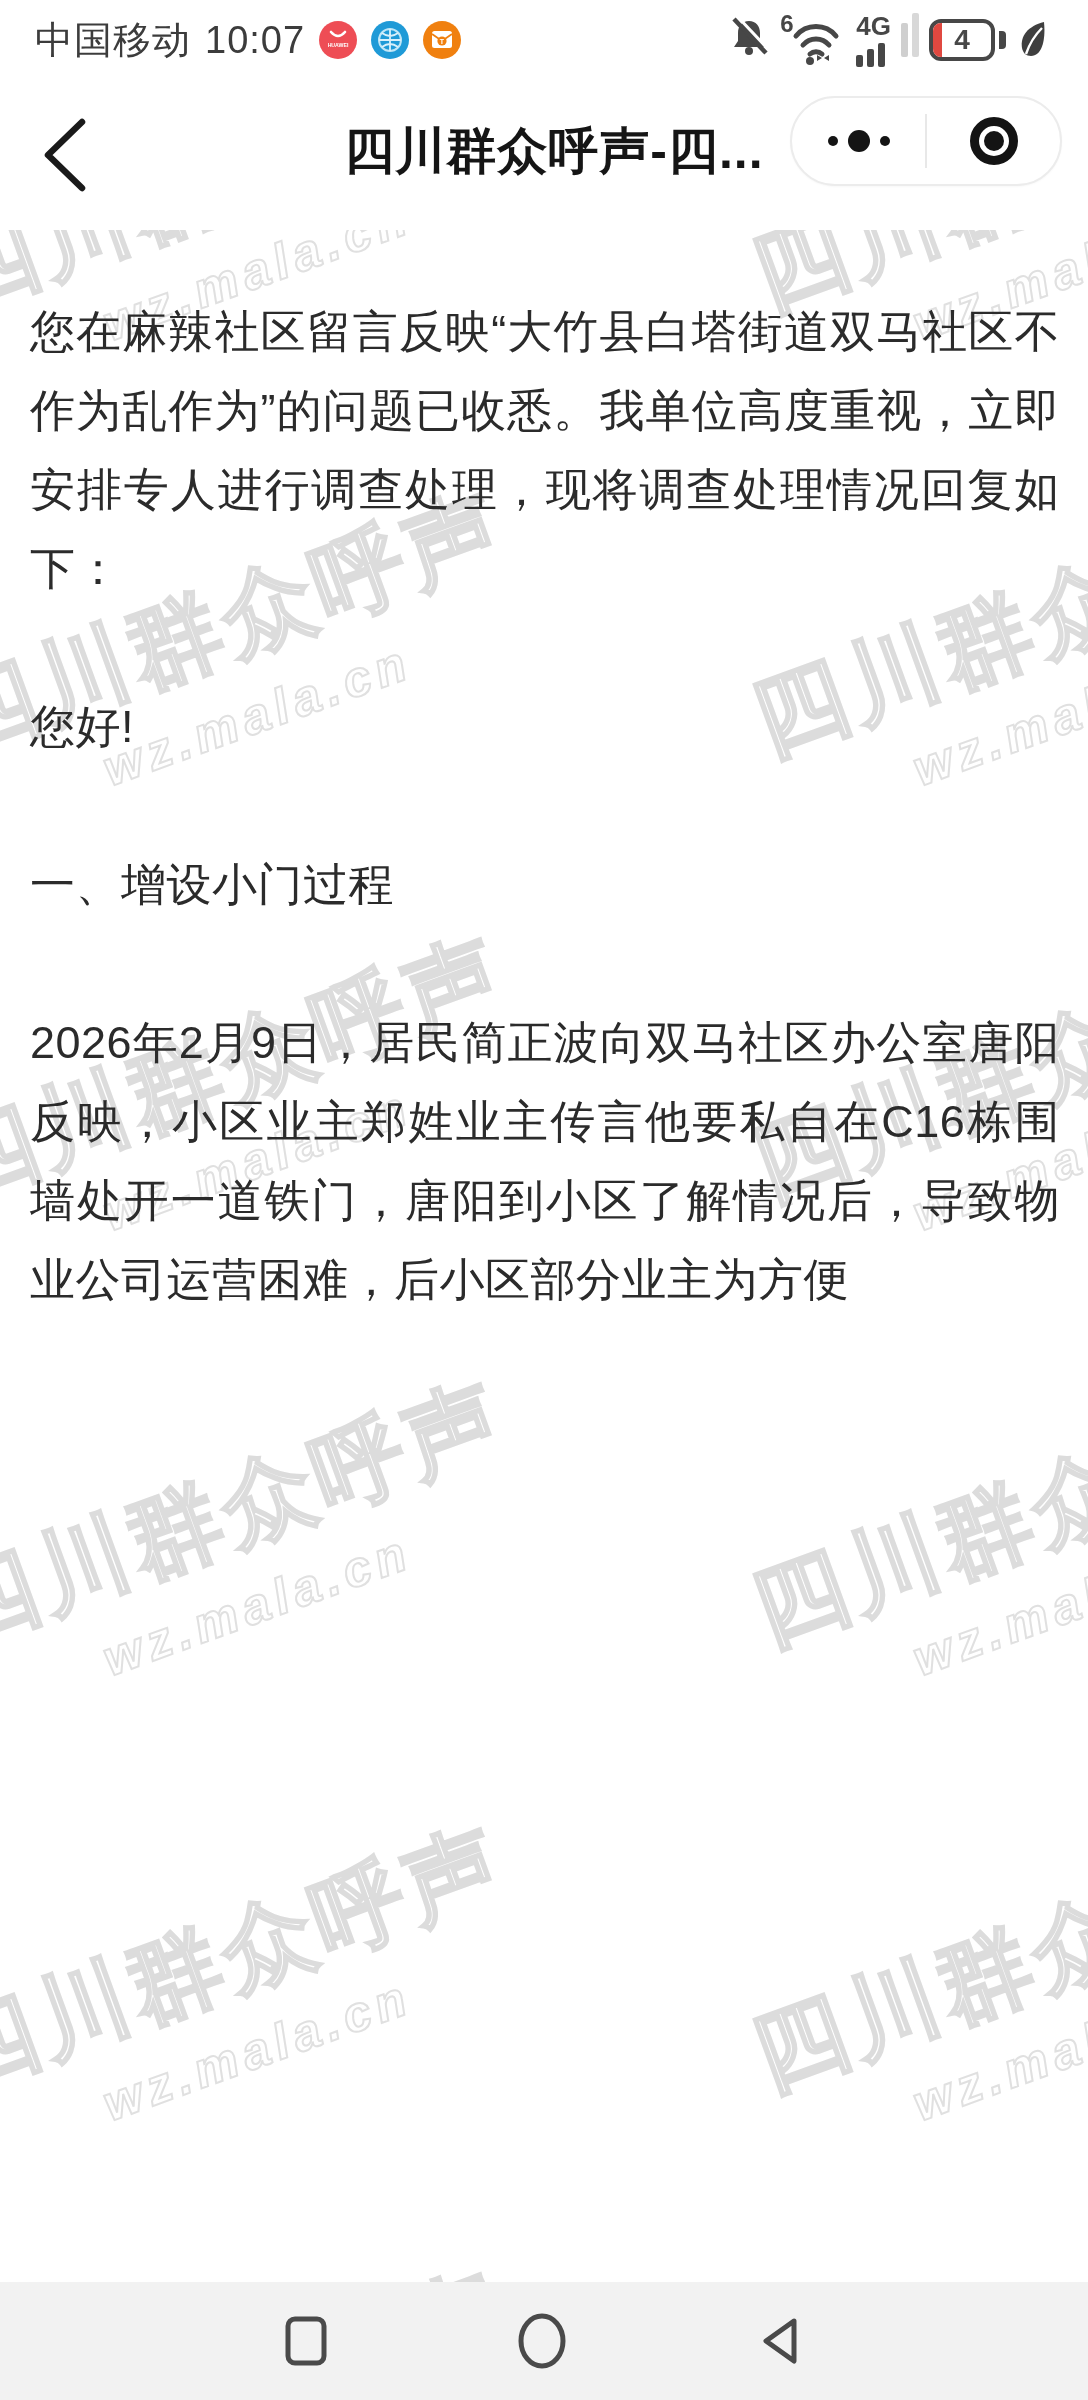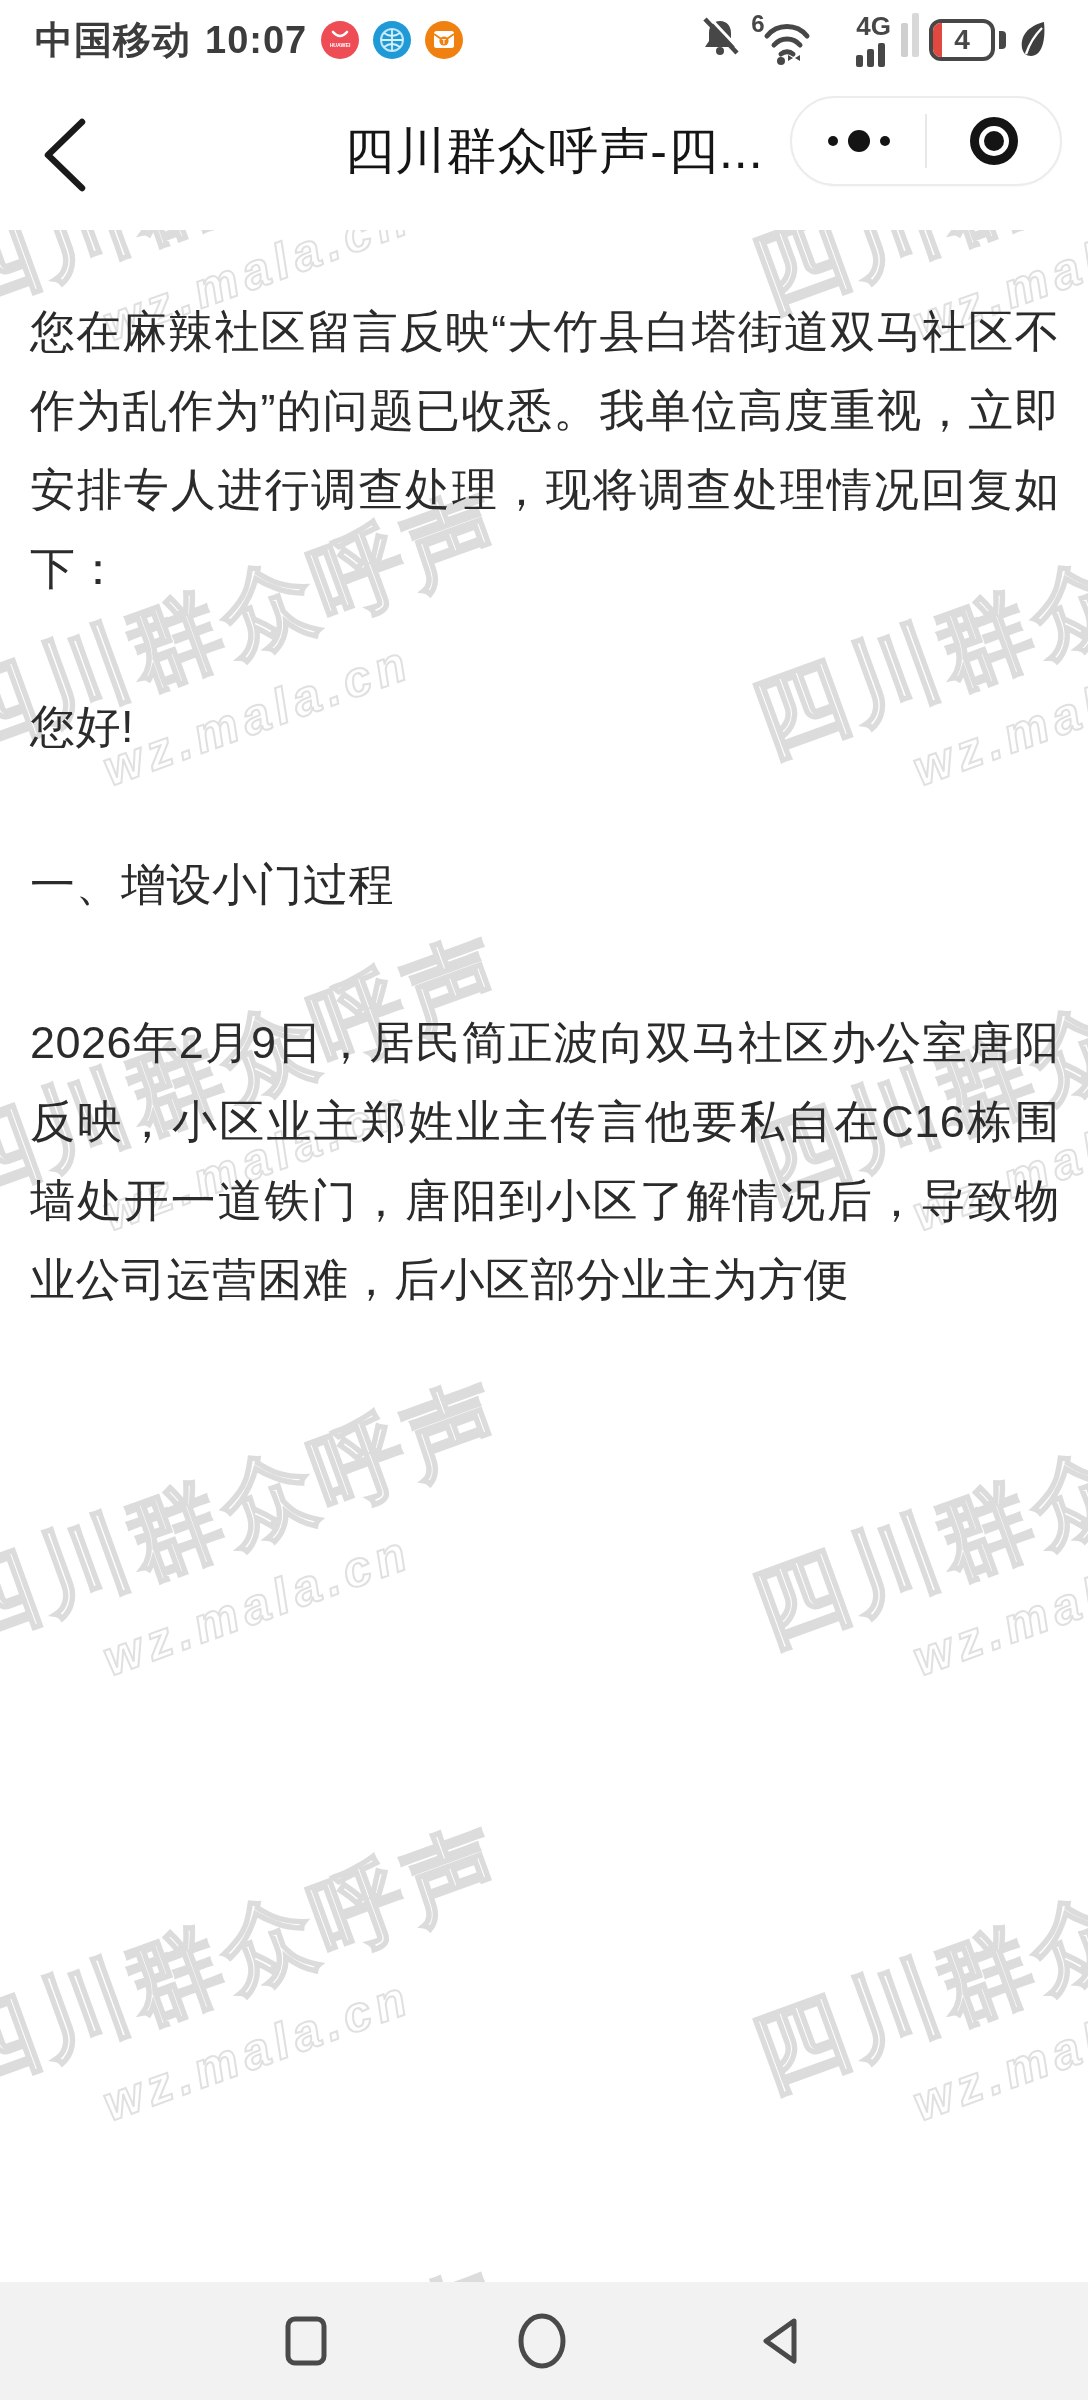--- a/index.html
+++ b/index.html
@@ -24,47 +24,47 @@
     margin-top:6px; font-size:50px; font-style:italic; font-weight:700;
     letter-spacing:6px; color:transparent; -webkit-text-stroke:2px #e0e0e0;
   }
 
   
   .status-bar {
     position:absolute; top:0; left:0; width:1088px; height:80px;
     background:#ffffff; z-index:6; display:flex; align-items:center;
   }
   .sb-left { display:flex; align-items:center; gap:14px; padding-left:35px; }
-  .sb-text { font-size:38px; font-weight:700; color:#3c3c3c; letter-spacing:1px; }
+  .sb-text { font-size:38px; font-weight:400; color:#3c3c3c; letter-spacing:1px; }
   .app-dot { width:38px; height:38px; border-radius:50%; position:relative; flex:none; }
   .sb-right { margin-left:auto; display:flex; align-items:center; gap:10px; padding-right:38px; }
   .battery {
     position:relative; width:66px; height:42px; border:4px solid #474747;
     border-radius:12px; display:flex; align-items:center; justify-content:center;
     background:#fff; overflow:hidden;
   }
   .battery-red { position:absolute; left:0; top:0; bottom:0; width:9px; background:#e04840; }
   .battery-num { font-size:28px; font-weight:600; color:#474747; position:relative; }
   .battery-nub { width:7px; height:18px; background:#474747; border-radius:0 4px 4px 0; }
   .bars { display:flex; align-items:flex-end; gap:4px; }
   .bar { width:7px; border-radius:2px; }
   .fourg { font-size:26px; font-weight:700; color:#474747; line-height:1; margin-right:2px; }
-  .net-group { display:flex; align-items:flex-start; gap:2px;margin-left:29px; }
+  .net-group { display:flex; align-items:flex-start; gap:2px; }
   .wifi-wrap { position:relative; width:64px; height:52px; }
   .wifi-six { position:absolute; left:-2px; top:-4px; font-size:24px; font-weight:700; color:#474747; }
 
   
   .nav-bar {
     position:absolute; top:80px; left:0; width:1088px; height:150px;
     background:#ffffff; z-index:6;
   }
   .back-btn { position:absolute; left:30px; top:30px; width:70px; height:90px; }
   .nav-title {
     position:absolute; left:0; right:0; top:38px; text-align:center;
-    font-size:50px; font-weight:400; color:#151515; letter-spacing:1px;padding-left:20px;
+    font-size:50px; font-weight:700; color:#151515; letter-spacing:1px;padding-left:20px;
   }
   .capsule {
     position:absolute; right:26px; top:16px; width:272px; height:90px;
     border:2px solid #ececec; border-radius:46px; background:#fff;
     display:flex; align-items:center;
     box-shadow:0 1px 2px rgba(0,0,0,0.03);
   }
   .capsule-half { flex:1; display:flex; align-items:center; justify-content:center; height:100%; }
   .capsule-divider { width:2px; height:54px; background:#e8e8e8; flex:none; }
   .dots { display:flex; align-items:center; gap:10px; }

